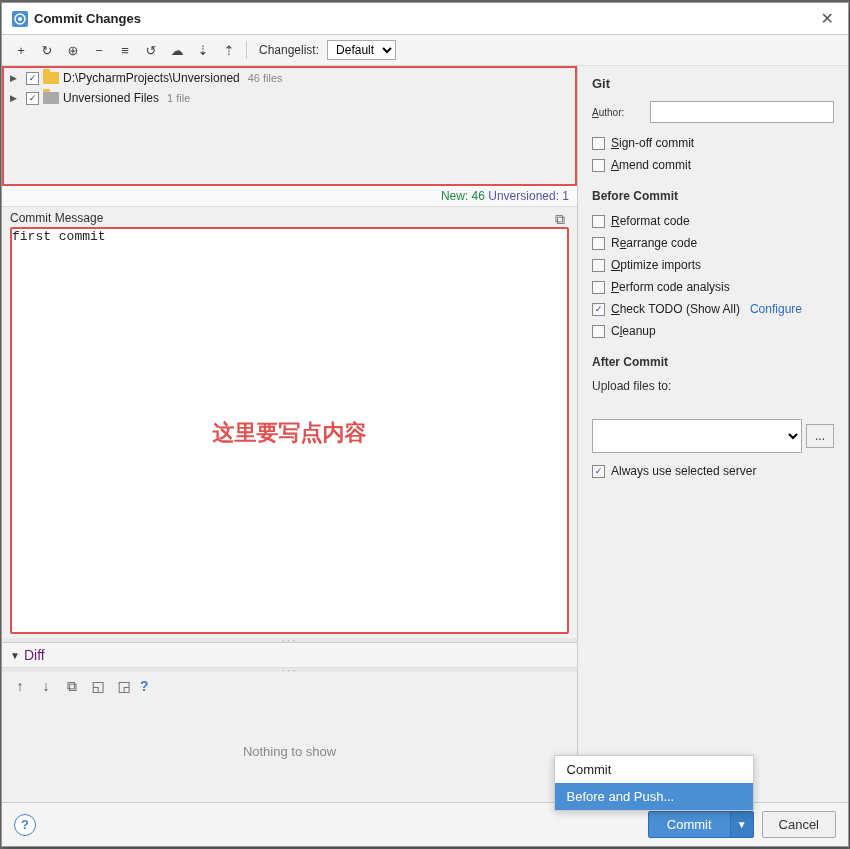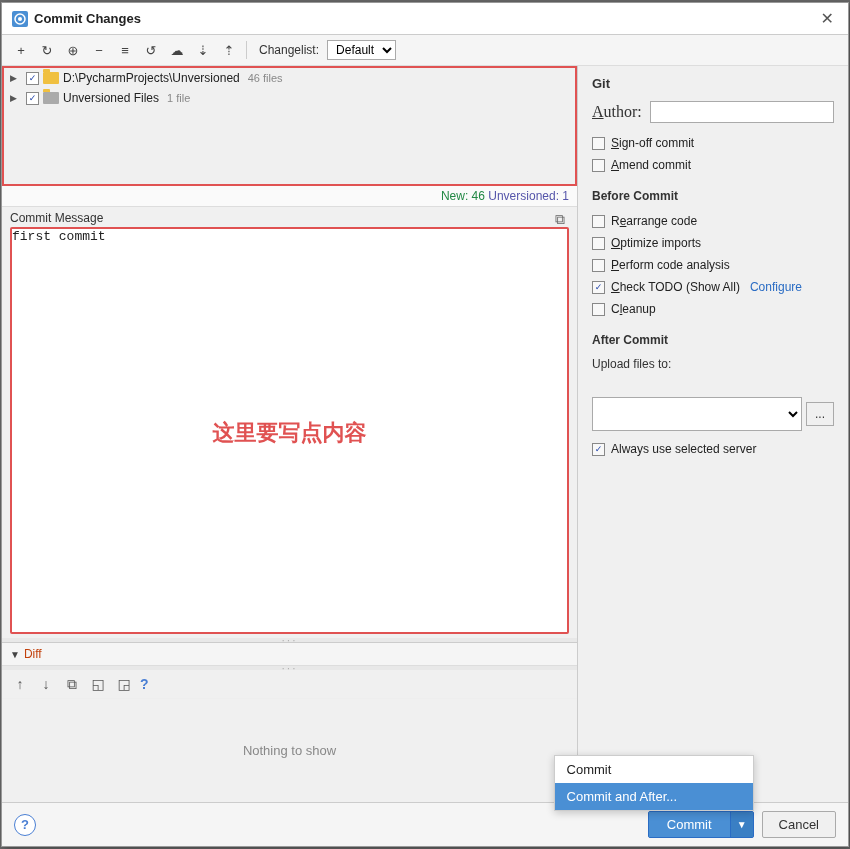--- a/index.html
+++ b/index.html
@@ -243,22 +243,22 @@
       background: #f5f5f5;
       border-bottom: 1px solid #ddd;
       gap: 4px;
     }
     .diff-triangle {
       font-size: 10px;
       color: #444;
       cursor: pointer;
     }
     .diff-label {
-      font-size: 12px;
-      color: #c2410c;
+      font-size: 14px;
+      color: #701a75;
       font-weight: 500;
     }
     .diff-toolbar {
       display: flex;
       align-items: center;
       gap: 6px;
       padding: 4px 8px;
       border-bottom: 1px solid #eee;
     }
     .diff-btn {
@@ -302,24 +302,23 @@
       color: #333;
       margin-bottom: 4px;
     }
     .author-row {
       display: flex;
       align-items: center;
       gap: 8px;
       margin-bottom: 6px;
     }
     .author-label {
-      font-size: 16px;
+      font-size: 10px;
       color: #333;
       min-width: 50px;
-      font-family: Liberation Serif, serif;
     }
     .author-input {
       flex: 1;
       height: 22px;
       border: 1px solid #aaa;
       padding: 0 4px;
       font-size: 12px;
       background: white;
     }
     .option-row {
@@ -599,20 +598,24 @@
         <span class="opt-label"><span class="underline">S</span>ign-off commit</span>
       </div>
 
       <div class="option-row">
         <div class="opt-cb"></div>
         <span class="opt-label"><span class="underline">A</span>mend commit</span>
       </div>
 
       <div class="section-divider">Before Commit</div>
 
+      <div class="option-row">
+        <div class="opt-cb"></div>
+        <span class="opt-label"><span class="underline">R</span>eformat code</span>
+      </div>
 
       <div class="option-row">
         <div class="opt-cb"></div>
         <span class="opt-label">R<span class="underline">e</span>arrange code</span>
       </div>
 
       <div class="option-row">
         <div class="opt-cb"></div>
         <span class="opt-label"><span class="underline">O</span>ptimize imports</span>
       </div>
@@ -654,19 +657,19 @@
     <div class="help-btn">?</div>
 
     <div style="position:relative;">
       <div class="commit-split-btn">
         <button class="commit-main-btn">Commit</button>
         <button class="commit-dropdown-arrow">▼</button>
       </div>
 
       <div class="dropdown-menu">
         <div class="dropdown-item">Commit</div>
-        <div class="dropdown-item active">Commit and After...</div>
+        <div class="dropdown-item active">Before and Push...</div>
       </div>
     </div>
 
     <button class="cancel-btn">Cancel</button>
   </div>
 </div>
 
 </body></html>

